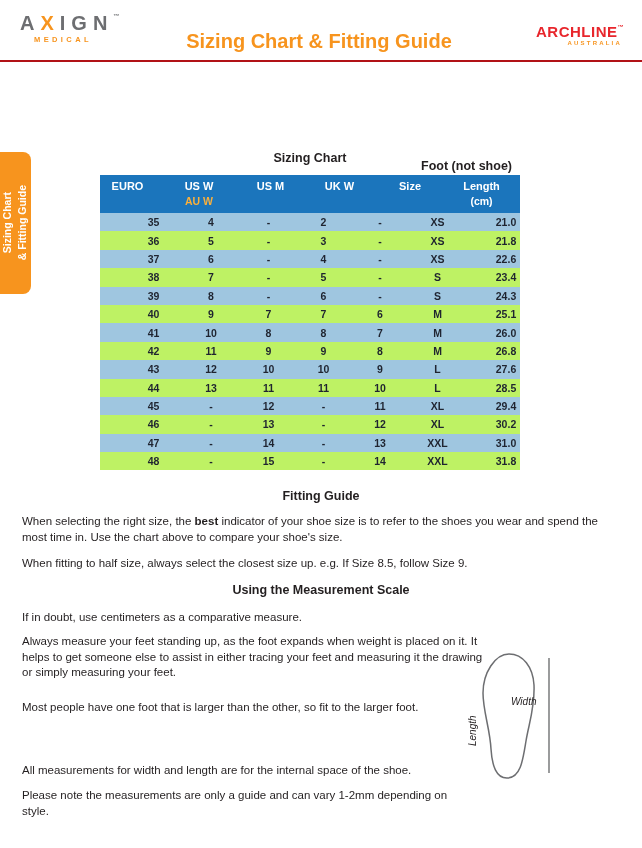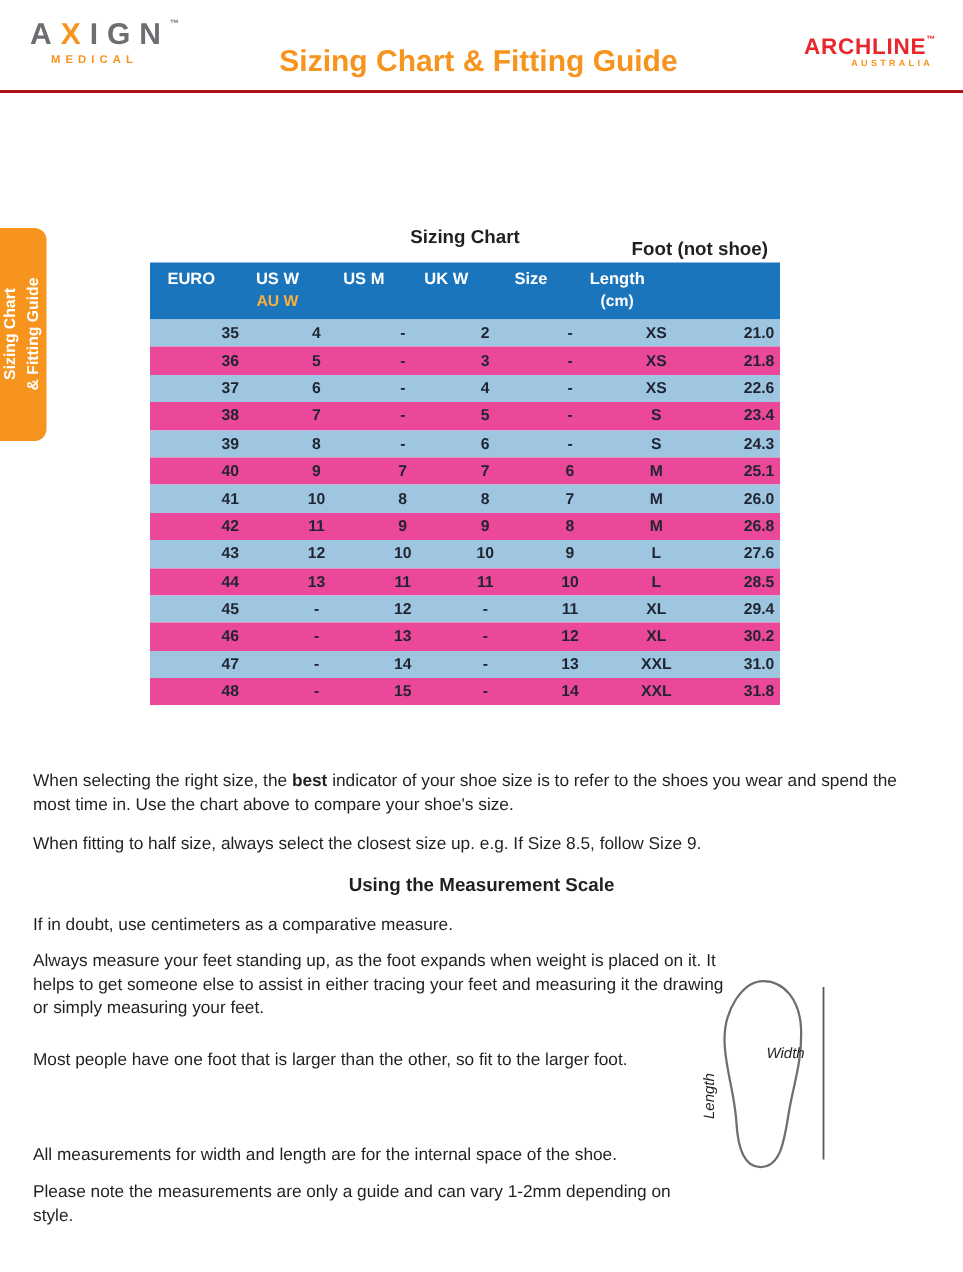--- a/index.html
+++ b/index.html
@@ -32,28 +32,28 @@
   .side-tab-text span { display:block; }
 
   
   .chart-title { position:absolute; left:100px; width:420px; top:151px; text-align:center;
                  font-size:12.5px; font-weight:bold; color:#231F20; }
   .foot-note  { position:absolute; left:392px; width:120px; top:159px; text-align:right;
                  font-size:12.5px; font-weight:bold; color:#231F20; }
 
   .sizing-table { position:absolute; left:100px; top:175px; width:420px; font-weight:bold; color:#1F2430; }
   .thead { display:grid; grid-template-columns:55px 60px 55px 55px 58px 57px 80px;
-           background:#1B75BC; height:38px; }
+           background:#1B75BC; height:38px;gap:14px; }
   .hcell { display:flex; flex-direction:column; align-items:center; justify-content:flex-start;
            padding-top:4px; color:#ffffff; font-size:11px; line-height:1.35; }
   .hcell .sub { font-size:10.5px; }
   .hcell:nth-child(2) .sub, .hcell:nth-child(5) .sub { color:#FBB03B; }
   .tbody .trow { display:grid; grid-template-columns:55px 60px 55px 55px 58px 57px 80px; height:18.4px;padding-left:26px; }
   .trow.even { background:#9FC6E0; }
-  .trow.odd  { background:#ec4899; }
+  .trow.odd  { background:#bef264; }
   .tcell { display:flex; align-items:center; justify-content:center; font-size:10.5px; }
 
   
   .section-title { position:absolute; left:0; right:0; text-align:center;
                    font-size:12.5px; font-weight:bold; color:#231F20; }
   .fitting-title { top:489px; }
   .meas-title    { top:583px; }
 
   .para { position:absolute; font-size:11.5px; line-height:1.35; color:#231F20; }
   .fg-p1 { top:514px; left:22px; width:600px; }
@@ -248,20 +248,21 @@
           <div class="tcell">-</div>
           <div class="tcell">15</div>
           <div class="tcell">-</div>
           <div class="tcell">14</div>
           <div class="tcell">XXL</div>
           <div class="tcell">31.8</div>
         </div>
       </div>
   </div>
 
+  <div class="section-title fitting-title">Fitting Guide</div>
   <p class="para fg-p1"><span>When selecting the right size, the </span><span class="bold">best</span><span> indicator of your shoe size is to refer to the shoes you wear and spend the most time in. Use the chart above to compare your shoe's size.</span></p>
   <p class="para fg-p2">When fitting to half size, always select the closest size up. e.g. If Size 8.5, follow Size 9.</p>
 
   <div class="section-title meas-title">Using the Measurement Scale</div>
   <p class="para m-p1">If in doubt, use centimeters as a comparative measure.</p>
   <p class="para m-p2">Always measure your feet standing up, as the foot expands when weight is placed on it. It helps to get someone else to assist in either tracing your feet and measuring it the drawing or simply measuring your feet.</p>
   <p class="para m-p4">All measurements for width and length are for the internal space of the shoe.</p>
   <p class="para m-p3">Most people have one foot that is larger than the other, so fit to the larger foot.</p>
   <p class="para m-p5">Please note the measurements are only a guide and can vary 1-2mm depending on style.</p>
 

